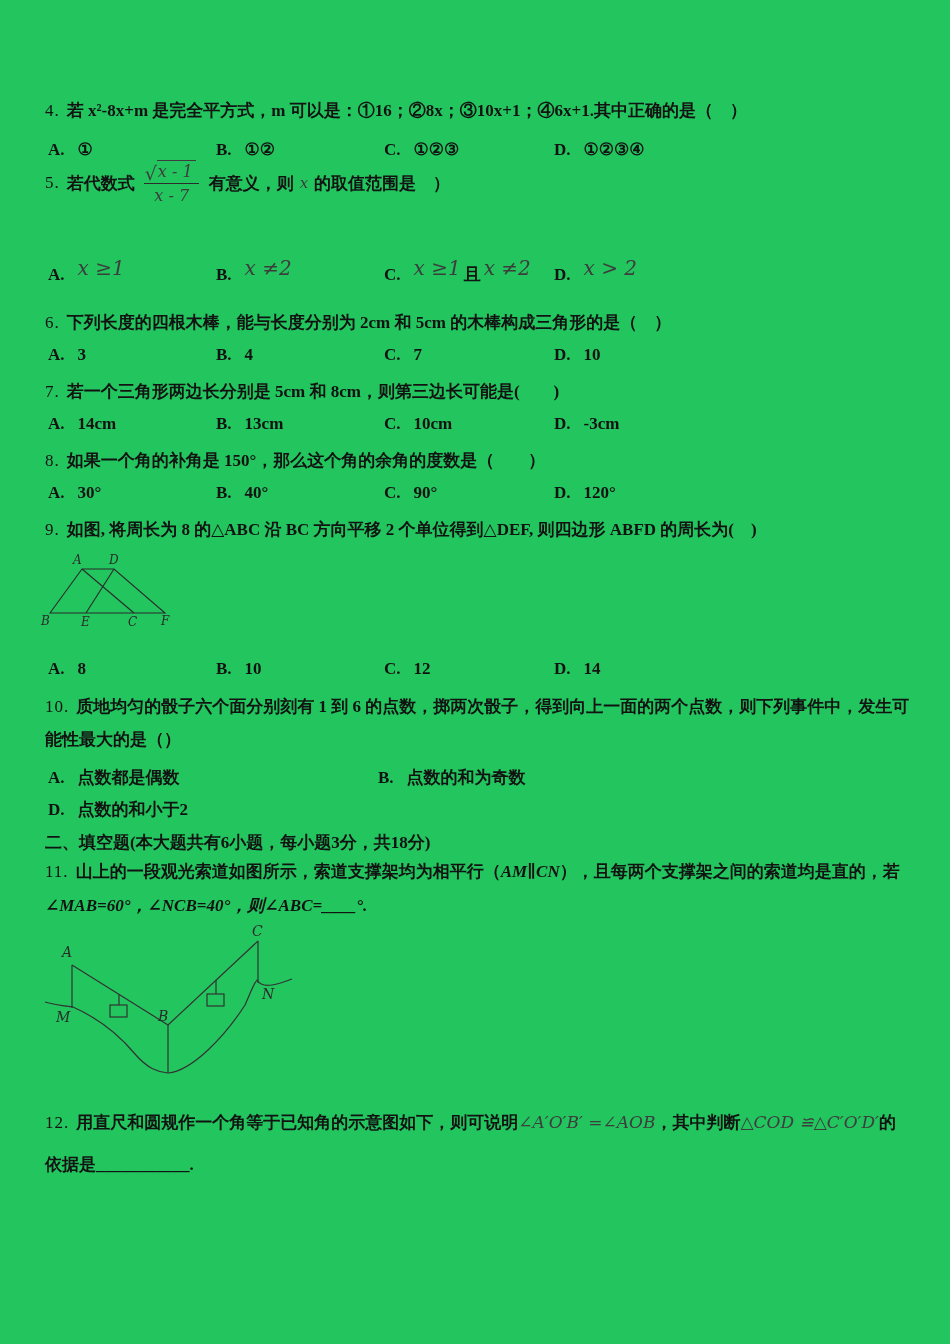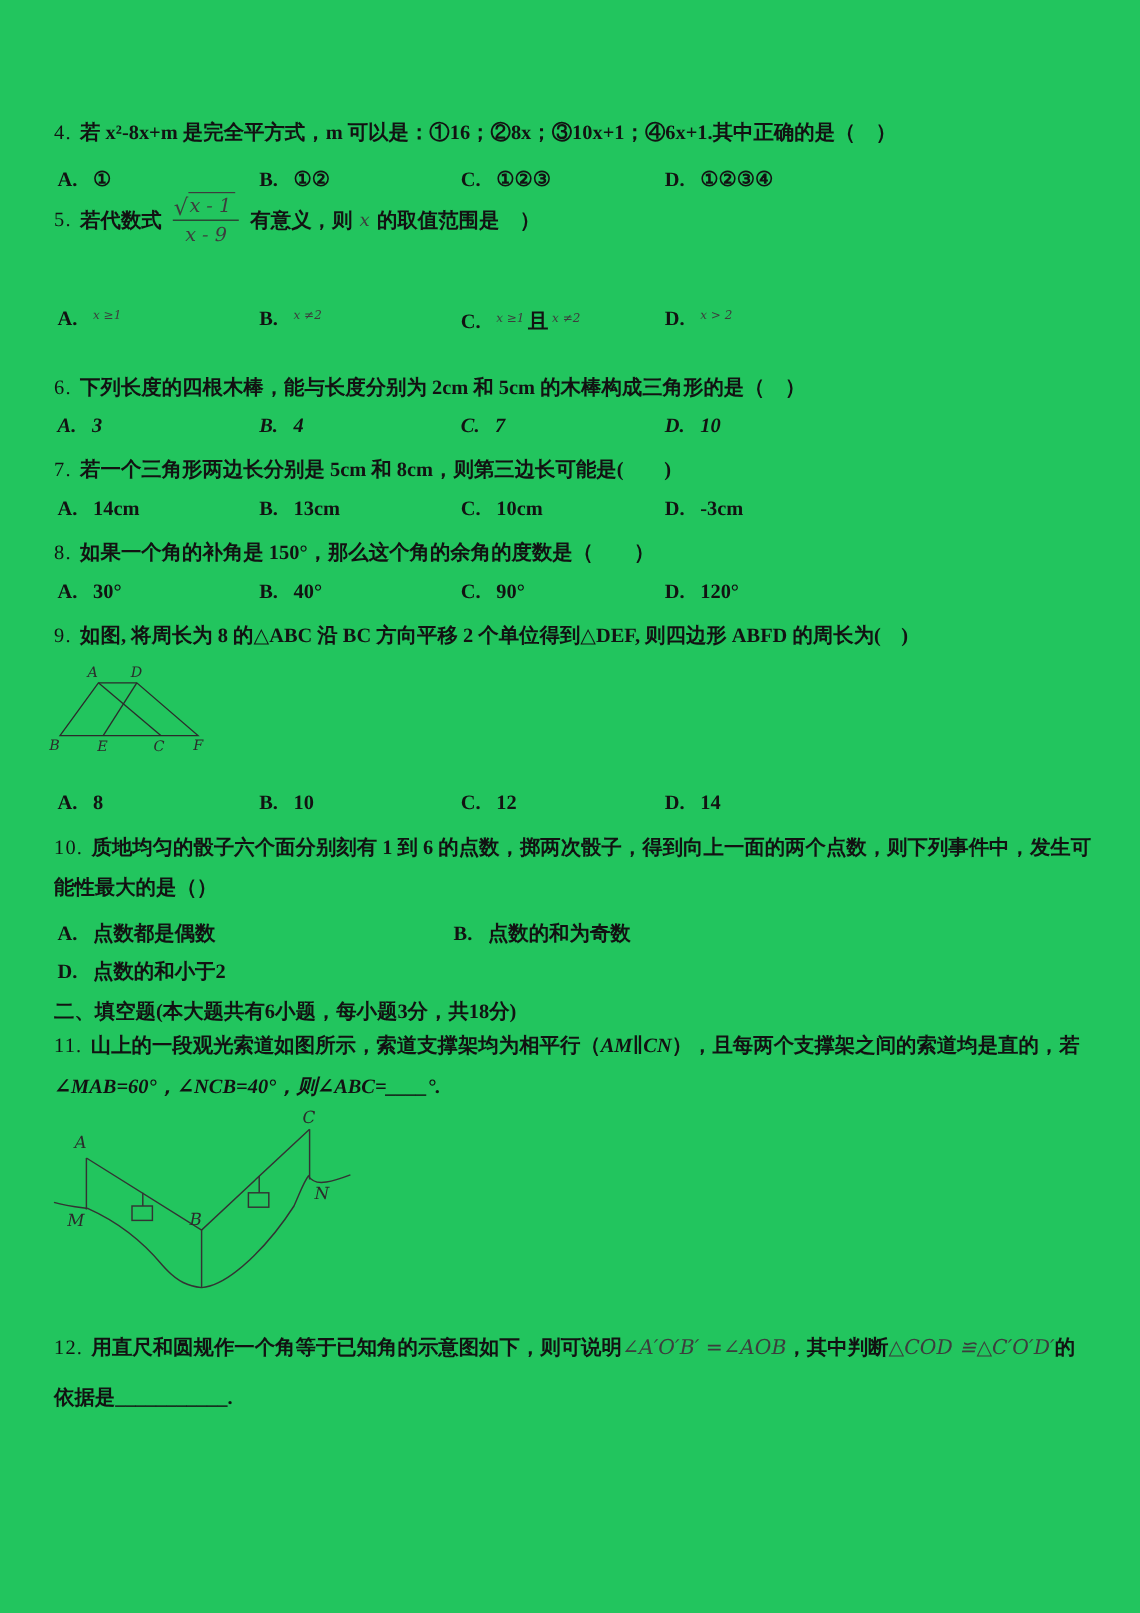--- a/index.html
+++ b/index.html
@@ -14,21 +14,21 @@
   .opts { position:absolute; left:48px; display:flex; white-space:nowrap; }
   .opts .opt:nth-child(1){ width:168px; }
   .opts .opt:nth-child(2){ width:168px; }
   .opts .opt:nth-child(3){ width:170px; }
   .opts2 .opt:nth-child(1){ width:330px; }
   .letter { margin-right:13px; }
   .math {
     font-family:"DejaVu Serif",serif; font-style:italic;
     font-weight:normal; color:#3d3d3d;
   }
-  .raise { vertical-align:5px; font-size:10px; }
+  .raise { vertical-align:5px; font-size:20px; }
   .cjk-mid { margin:0 3px; }
   .mathbold { font-style:italic; font-weight:bold; }
   .q5row { display:flex; align-items:center; white-space:nowrap; }
   .frac {
     display:inline-flex; flex-direction:column; align-items:center;
     margin:0 8px; font-family:"DejaVu Serif",serif; font-style:italic;
     font-weight:normal; color:#3d3d3d; font-size:16px; line-height:1.25;
   }
   .fnum { display:inline-flex; align-items:flex-end; padding:0 5px 1px 2px; }
   .rsign { font-style:normal; font-size:19px; line-height:1; transform:translateY(1px); }
@@ -58,37 +58,37 @@
   </div>
 
   <div class="abs q5row" style="top:160px; left:45px;">
     <span class="qnum">5.</span>
     <span>若代数式</span>
     <span class="frac">
       <span class="fnum">
           <span class="rsign">√</span>
           <span class="rad">x - 1</span>
         </span>
-      <span class="fden">x - 9</span>
+      <span class="fden">x - 7</span>
     </span>
     <span>有意义，则</span>
     <span class="math varx">x</span>
     <span>的取值范围是　）</span>
   </div>
   <div class="abs opts" style="top:256px;">
     <div class="opt"><span class="letter">A.</span><span class="math raise">x ≥1</span></div>
     <div class="opt"><span class="letter">B.</span><span class="math raise">x ≠2</span></div>
     <div class="opt"><span class="letter">C.</span><span class="math raise">x ≥1</span><span class="cjk-mid">且</span><span class="math raise">x ≠2</span></div>
     <div class="opt"><span class="letter">D.</span><span class="math raise">x &gt; 2</span></div>
   </div>
 
   <div class="abs stem" style="top:311px;">
     <span class="qnum">6.</span><span>下列长度的四根木棒，能与长度分别为 2cm 和 5cm 的木棒构成三角形的是（　）</span>
   </div>
-  <div class="abs opts" style="top:345px;font-style:italic;">
+  <div class="abs opts" style="top:345px;">
     <div class="opt"><span class="letter">A.</span><span>3</span></div>
     <div class="opt"><span class="letter">B.</span><span>4</span></div>
     <div class="opt"><span class="letter">C.</span><span>7</span></div>
     <div class="opt"><span class="letter">D.</span><span>10</span></div>
   </div>
 
   <div class="abs stem" style="top:380px;">
     <span class="qnum">7.</span><span>若一个三角形两边长分别是 5cm 和 8cm，则第三边长可能是(　　)</span>
   </div>
   <div class="abs opts" style="top:414px;">

